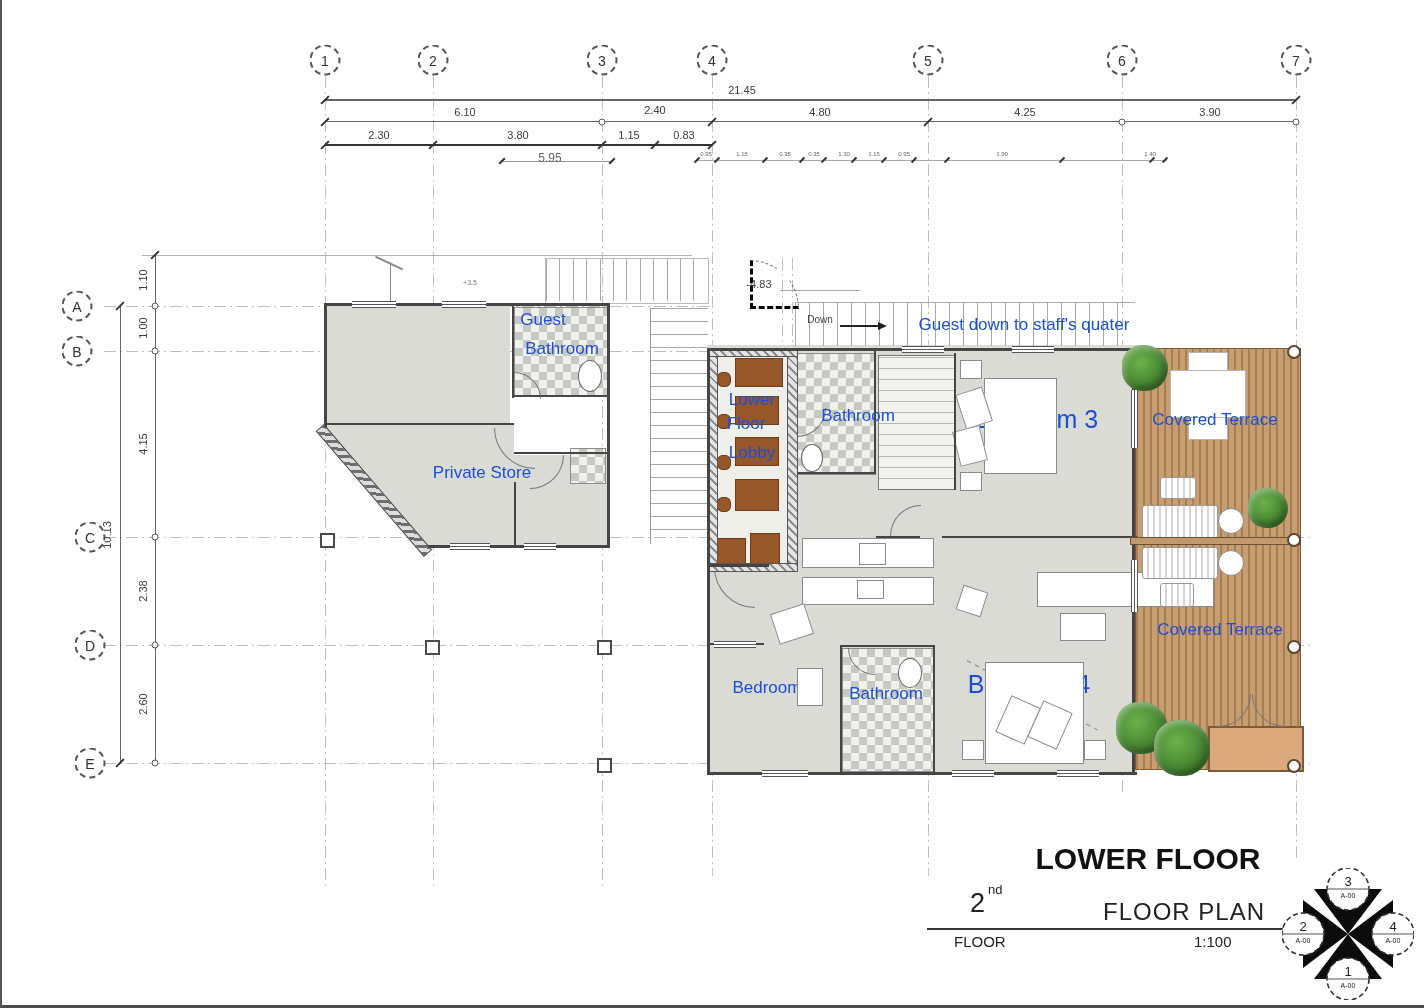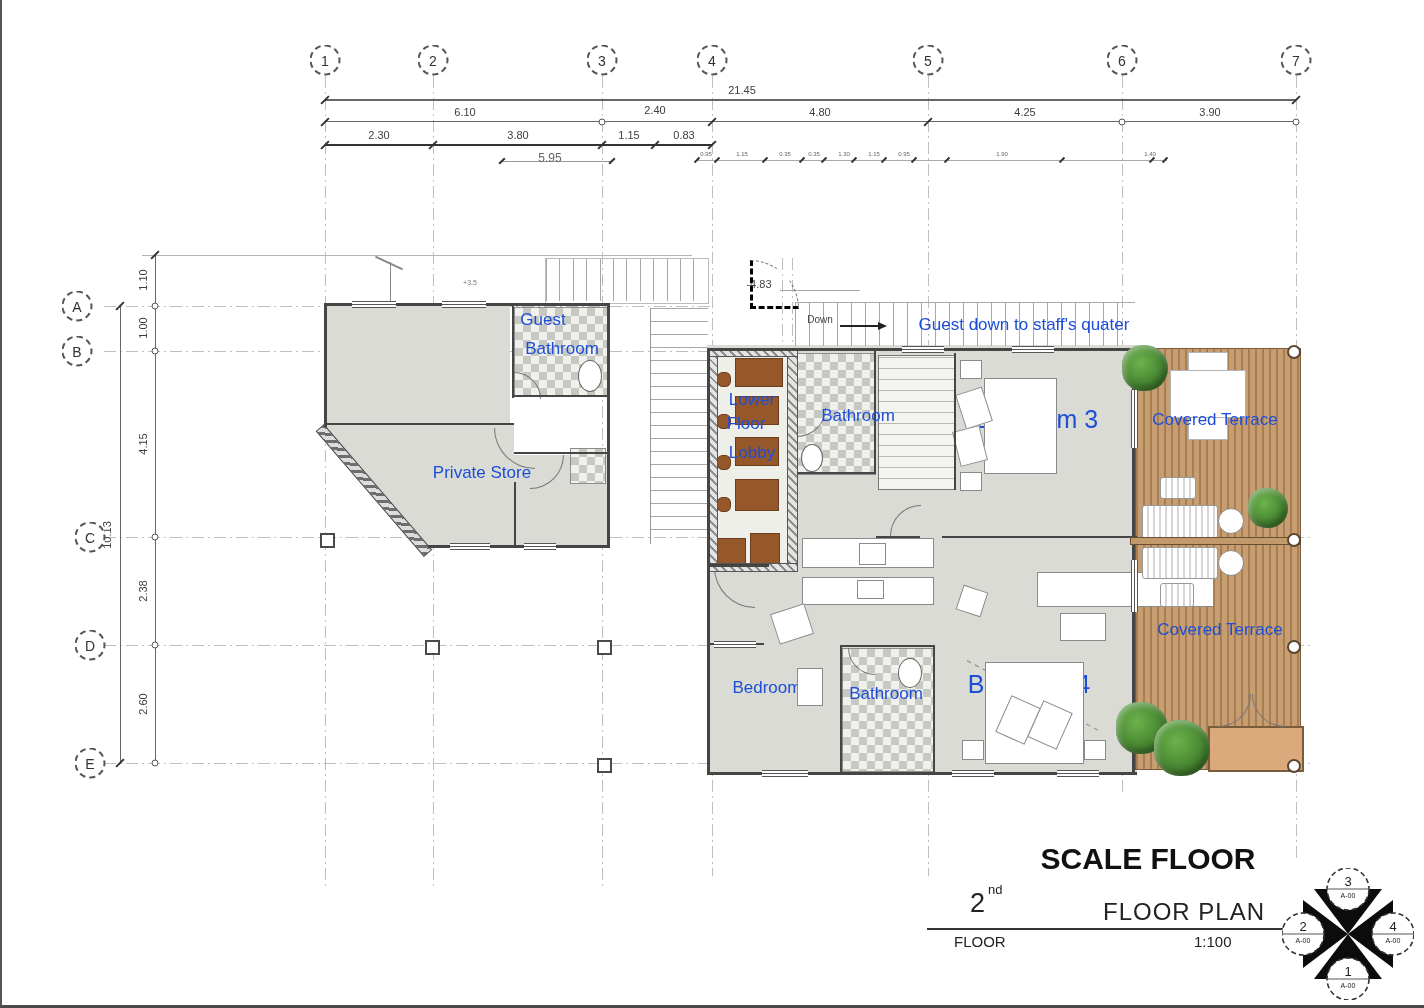--- a/index.html
+++ b/index.html
@@ -386,21 +386,21 @@
   <div class="lbl" style="left:750px;top:443px;z-index:4">Lobby</div>
   <div class="lbl" style="left:856px;top:406px;z-index:4">Bathroom</div>
   <div class="lbl big" style="left:1035px;top:405px">Bedroom 3</div>
   <div class="lbl" style="left:1213px;top:410px;z-index:6">Covered Terrace</div>
   <div class="lbl" style="left:772px;top:678px">Bedroom 5</div>
   <div class="lbl" style="left:884px;top:684px;z-index:4">Bathroom</div>
   <div class="lbl big" style="left:1027px;top:670px">Bedroom 4</div>
   <div class="lbl" style="left:1218px;top:620px;z-index:6">Covered Terrace</div>
   <div class="lbl" style="left:1022px;top:315px">Guest down to staff's quater</div>
 
-  <div class="tb-title" style="left:1146px;top:842px">SCALE FLOOR</div>
+  <div class="tb-title" style="left:1146px;top:842px">LOWER FLOOR</div>
   <div class="tb-num" style="left:968px;top:888px">2</div>
   <div class="tb-ord" style="left:986px;top:882px">nd</div>
   <div class="tb-plan" style="left:1182px;top:898px">FLOOR PLAN</div>
   <div class="hline" style="left:925px;top:928px;width:358px;height:2px;background:#333"></div>
   <div class="tb-scale" style="left:952px;top:933px">FLOOR</div>
   <div class="tb-scale" style="left:1192px;top:933px">1:100</div>
 
   <svg class="abs" style="left:1280px;top:868px;z-index:5" width="132" height="132" viewBox="0 0 132 132">
     <g fill="#0c0c0c">
       <polygon points="66,66 21,32 21,100"></polygon>

